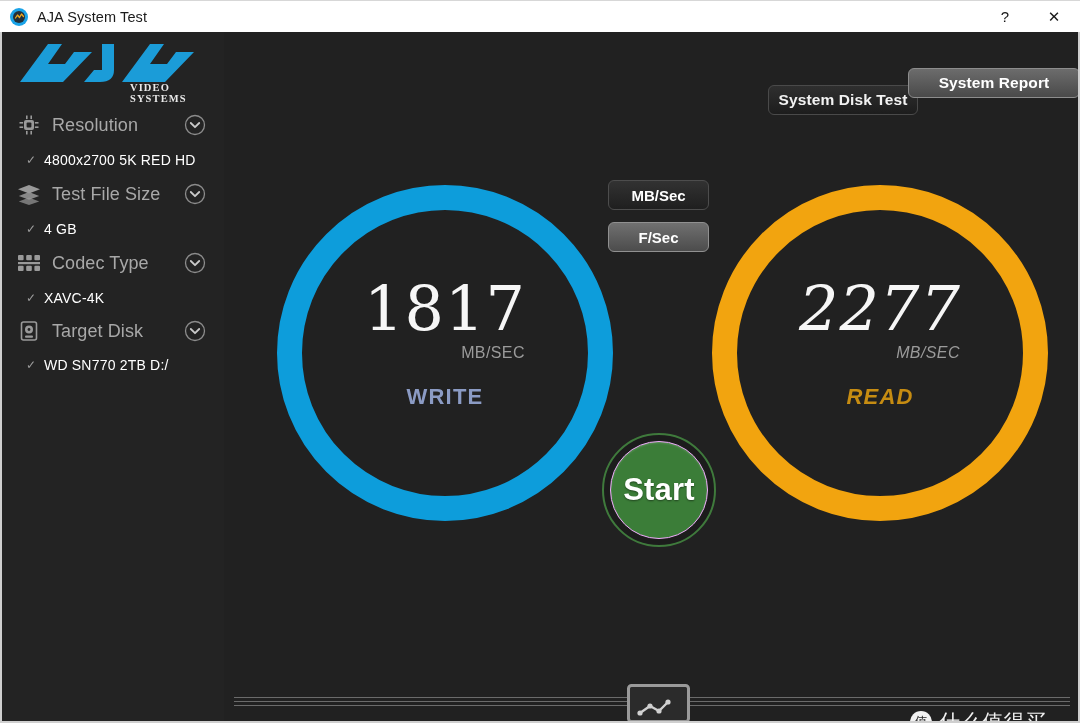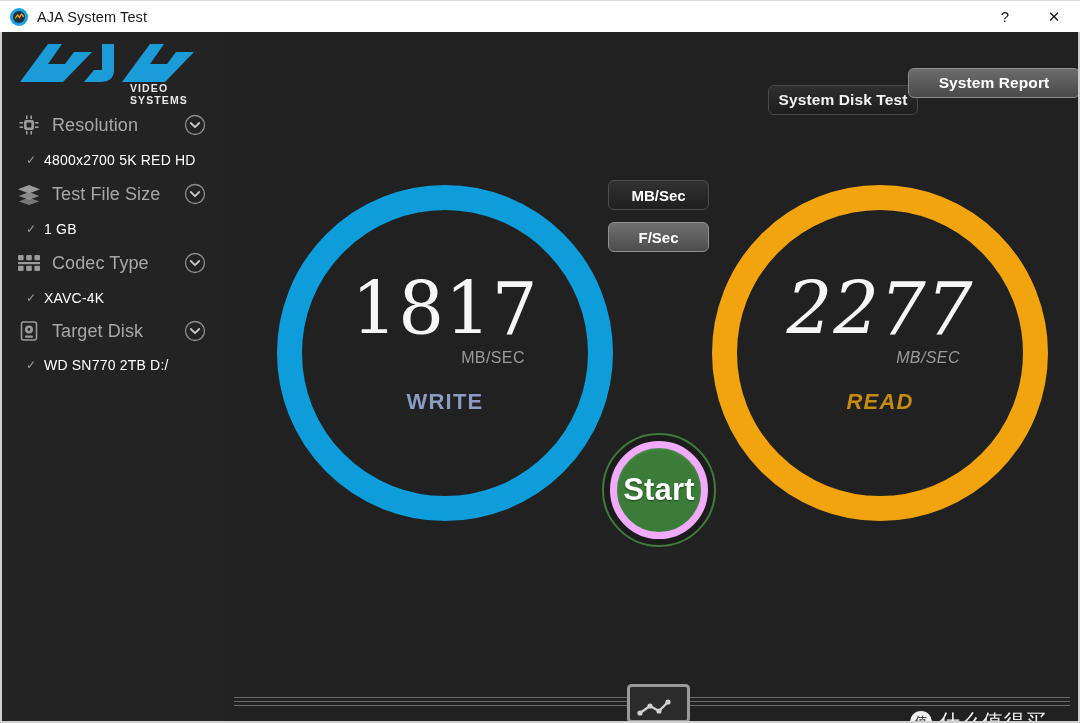--- a/index.html
+++ b/index.html
@@ -66,20 +66,21 @@
     background: #232323;
   }
   .logo-wrap {
     position: absolute; left: 16px; top: 6px;
     width: 180px; height: 56px;
   }
   .logo-sub {
     position: absolute; left: 112px; top: 44px;
     font-size: 10.5px; font-weight: bold; color: #e9e9e9;
     letter-spacing: 1.1px;
+    font-family: Liberation Serif, serif;
   }
 
   .side-row {
     position: absolute; left: 0;
     width: 222px; height: 34px;
     display: flex; align-items: center;
   }
   .side-row .ic {
     width: 26px; height: 26px; margin-left: 14px; margin-right: 10px;
     flex: none; display: flex; align-items: center; justify-content: center;
@@ -152,21 +153,21 @@
     width: 336px; height: 336px;
     border-radius: 50%;
     display: flex; flex-direction: column;
     align-items: center; justify-content: center;
   }
   #gauge-write { left: 275px; top: 153px; border: 25px solid #0d9ddb; }
   #gauge-read  { left: 710px; top: 153px; border: 25px solid #f2a40f; font-style: italic; }
 
   .gauge .num {
     font-family: "DejaVu Serif", "Liberation Serif", serif;
-    font-size: 72px; color: #f6f6f6;
+    font-size: 62px; color: #f6f6f6;
     line-height: 1; margin-top: -18px;
     letter-spacing: 1px;
   }
   .gauge .units {
     font-size: 16px; color: #9b9b9b;
     align-self: center; margin-left: 96px; margin-top: 4px;
     letter-spacing: .4px;
   }
   .gauge .caption {
     font-size: 22px; font-weight: bold;
@@ -179,21 +180,21 @@
   #start-button {
     position: absolute; left: 600px; top: 401px;
     width: 114px; height: 114px; border-radius: 50%;
     background: #1c1c1c;
     border: 2px solid #3f7a3c;
     display: flex; align-items: center; justify-content: center;
   }
   #start-button .inner {
     width: 98px; height: 98px; border-radius: 50%;
     background: #3b7d38;
-    border: 7px solid #f0abfc;
+    border: 1px solid #f0abfc;
     display: flex; align-items: center; justify-content: center;
     box-shadow: inset 0 1px 2px rgba(255,255,255,.18);
   }
   #start-button .txt {
     font-size: 31px; font-weight: bold; color: #ffffff;
     letter-spacing: .2px;
     text-shadow: 0 1px 2px rgba(0,0,0,.45);
   }
 
   
@@ -301,21 +302,21 @@
         <span class="lbl">Test File Size</span>
         <span class="chev">
           <svg width="22" height="22" viewBox="0 0 22 22">
             <circle cx="11" cy="11" r="9.5" fill="none" stroke="#8c8c8c" stroke-width="1.3"></circle>
             <polyline points="6.8,9 11,13.2 15.2,9" fill="none" stroke="#c9c9c9" stroke-width="1.8" stroke-linecap="round" stroke-linejoin="round"></polyline>
           </svg>
         </span>
       </div>
       <div class="side-val" style="top:186px">
         <span class="tick">✓</span>
-        <span class="vtx">1 GB</span>
+        <span class="vtx">4 GB</span>
       </div>
 
       <div class="side-row" style="top:214px">
         <span class="ic">
           <svg width="24" height="20" viewBox="0 0 24 20" fill="#9a9a9a">
             <rect x="1" y="2" width="5.6" height="5.2" rx="1"></rect>
             <rect x="9.2" y="2" width="5.6" height="5.2" rx="1"></rect>
             <rect x="17.4" y="2" width="5.6" height="5.2" rx="1"></rect>
             <rect x="1" y="9" width="22" height="2.2"></rect>
             <rect x="1" y="12.8" width="5.6" height="5.2" rx="1"></rect>

